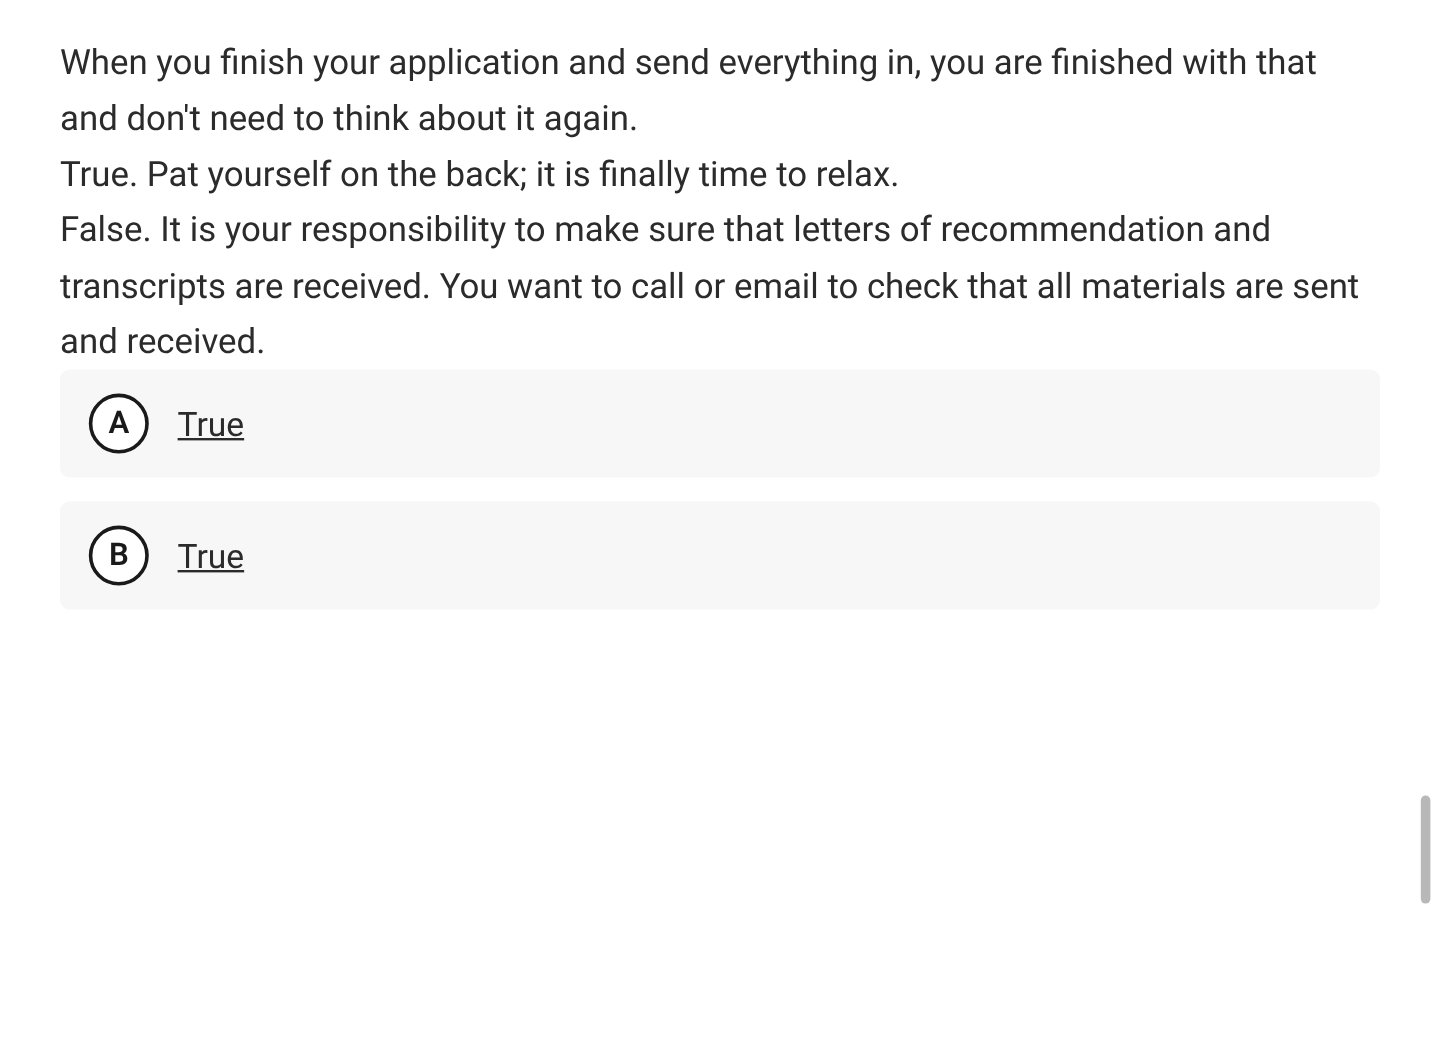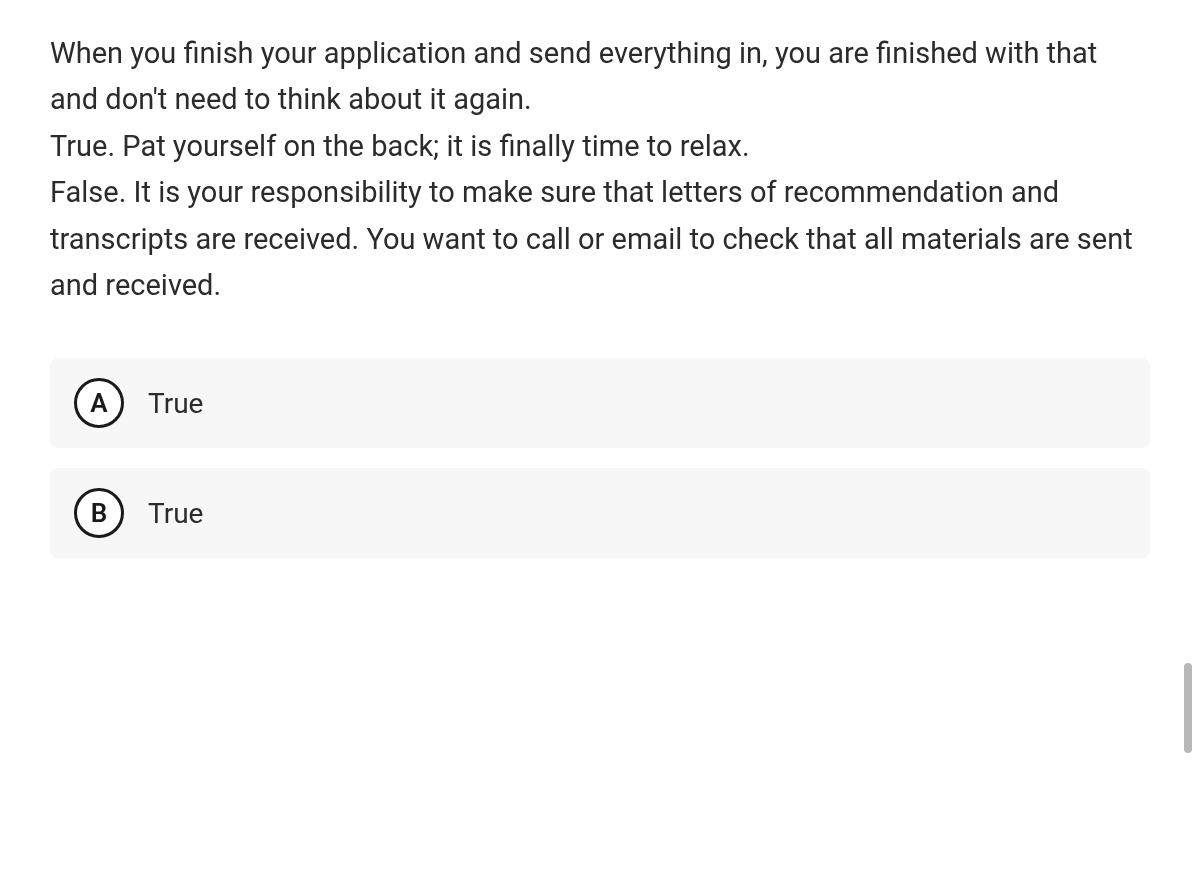--- a/index.html
+++ b/index.html
@@ -12,21 +12,20 @@
       background: #ffffff;
       padding: 30px 50px;
       width: 1200px;
       height: 873px;
       position: relative;
     }
     .question-text {
       font-size: 29px;
       line-height: 1.6;
       color: #2b2b2b;
-      margin-bottom: 50px;
       font-weight: 400;
     }
     .options-container {
       display: flex;
       flex-direction: column;
       gap: 20px;
     }
     .option {
       display: flex;
       align-items: center;
@@ -47,20 +46,21 @@
       font-weight: 600;
       color: #1a1a1a;
       margin-right: 24px;
       flex-shrink: 0;
       background: #ffffff;
     }
     .option-label {
       font-size: 28px;
       color: #2b2b2b;
       font-weight: 400;
+      text-decoration: underline;
     }
     .scrollbar {
       position: absolute;
       right: 8px;
       bottom: 120px;
       width: 8px;
       height: 90px;
       background: #b8b8b8;
       border-radius: 4px;
     }

